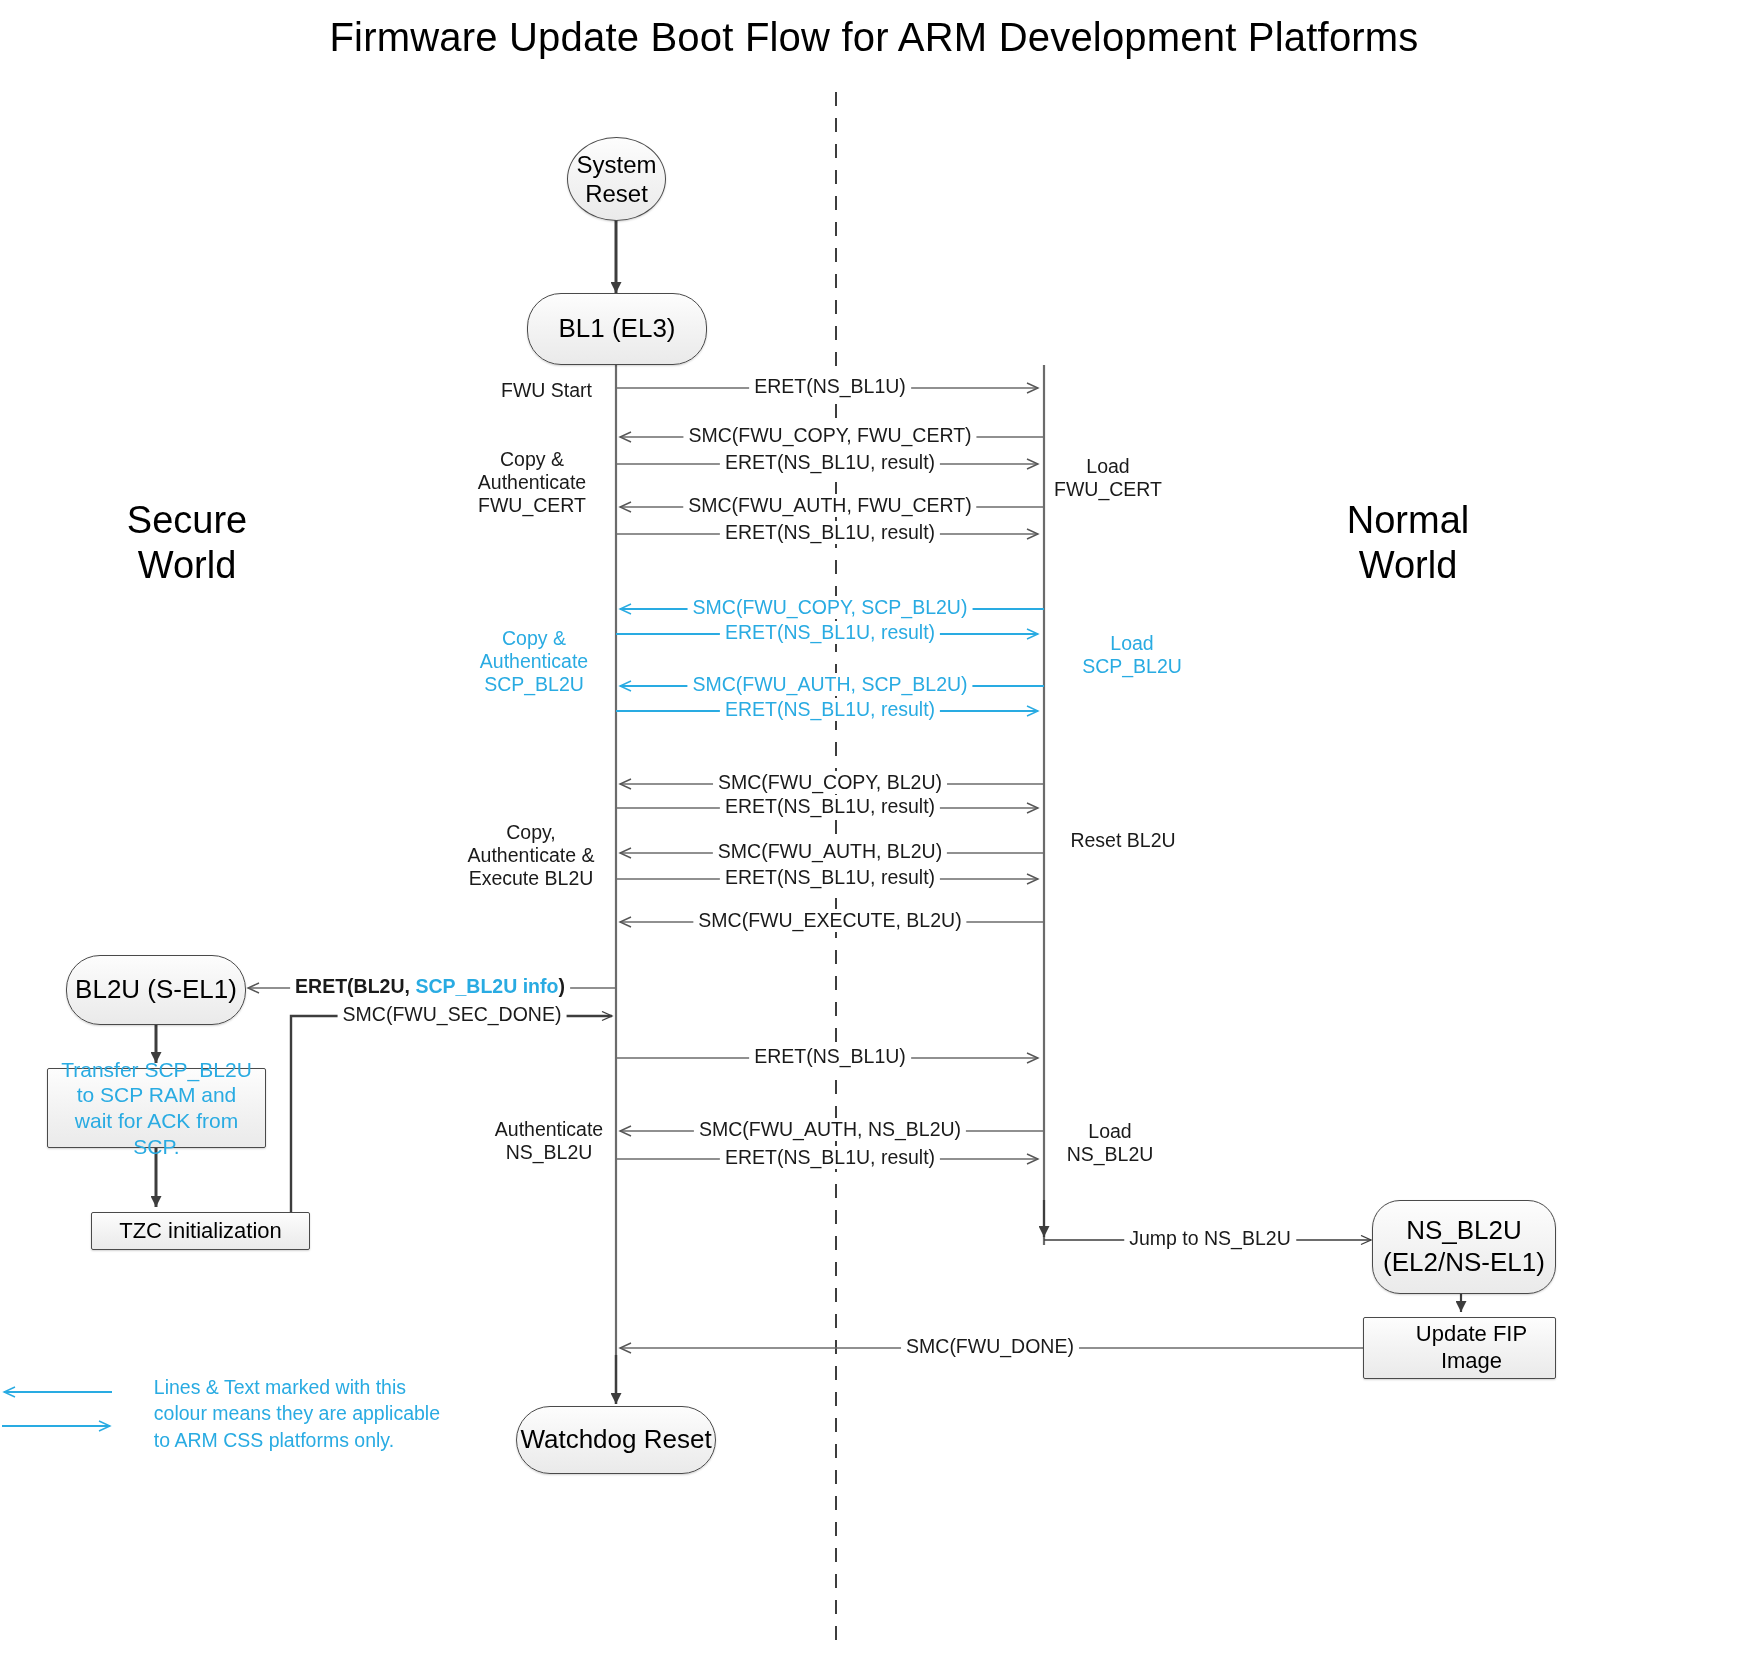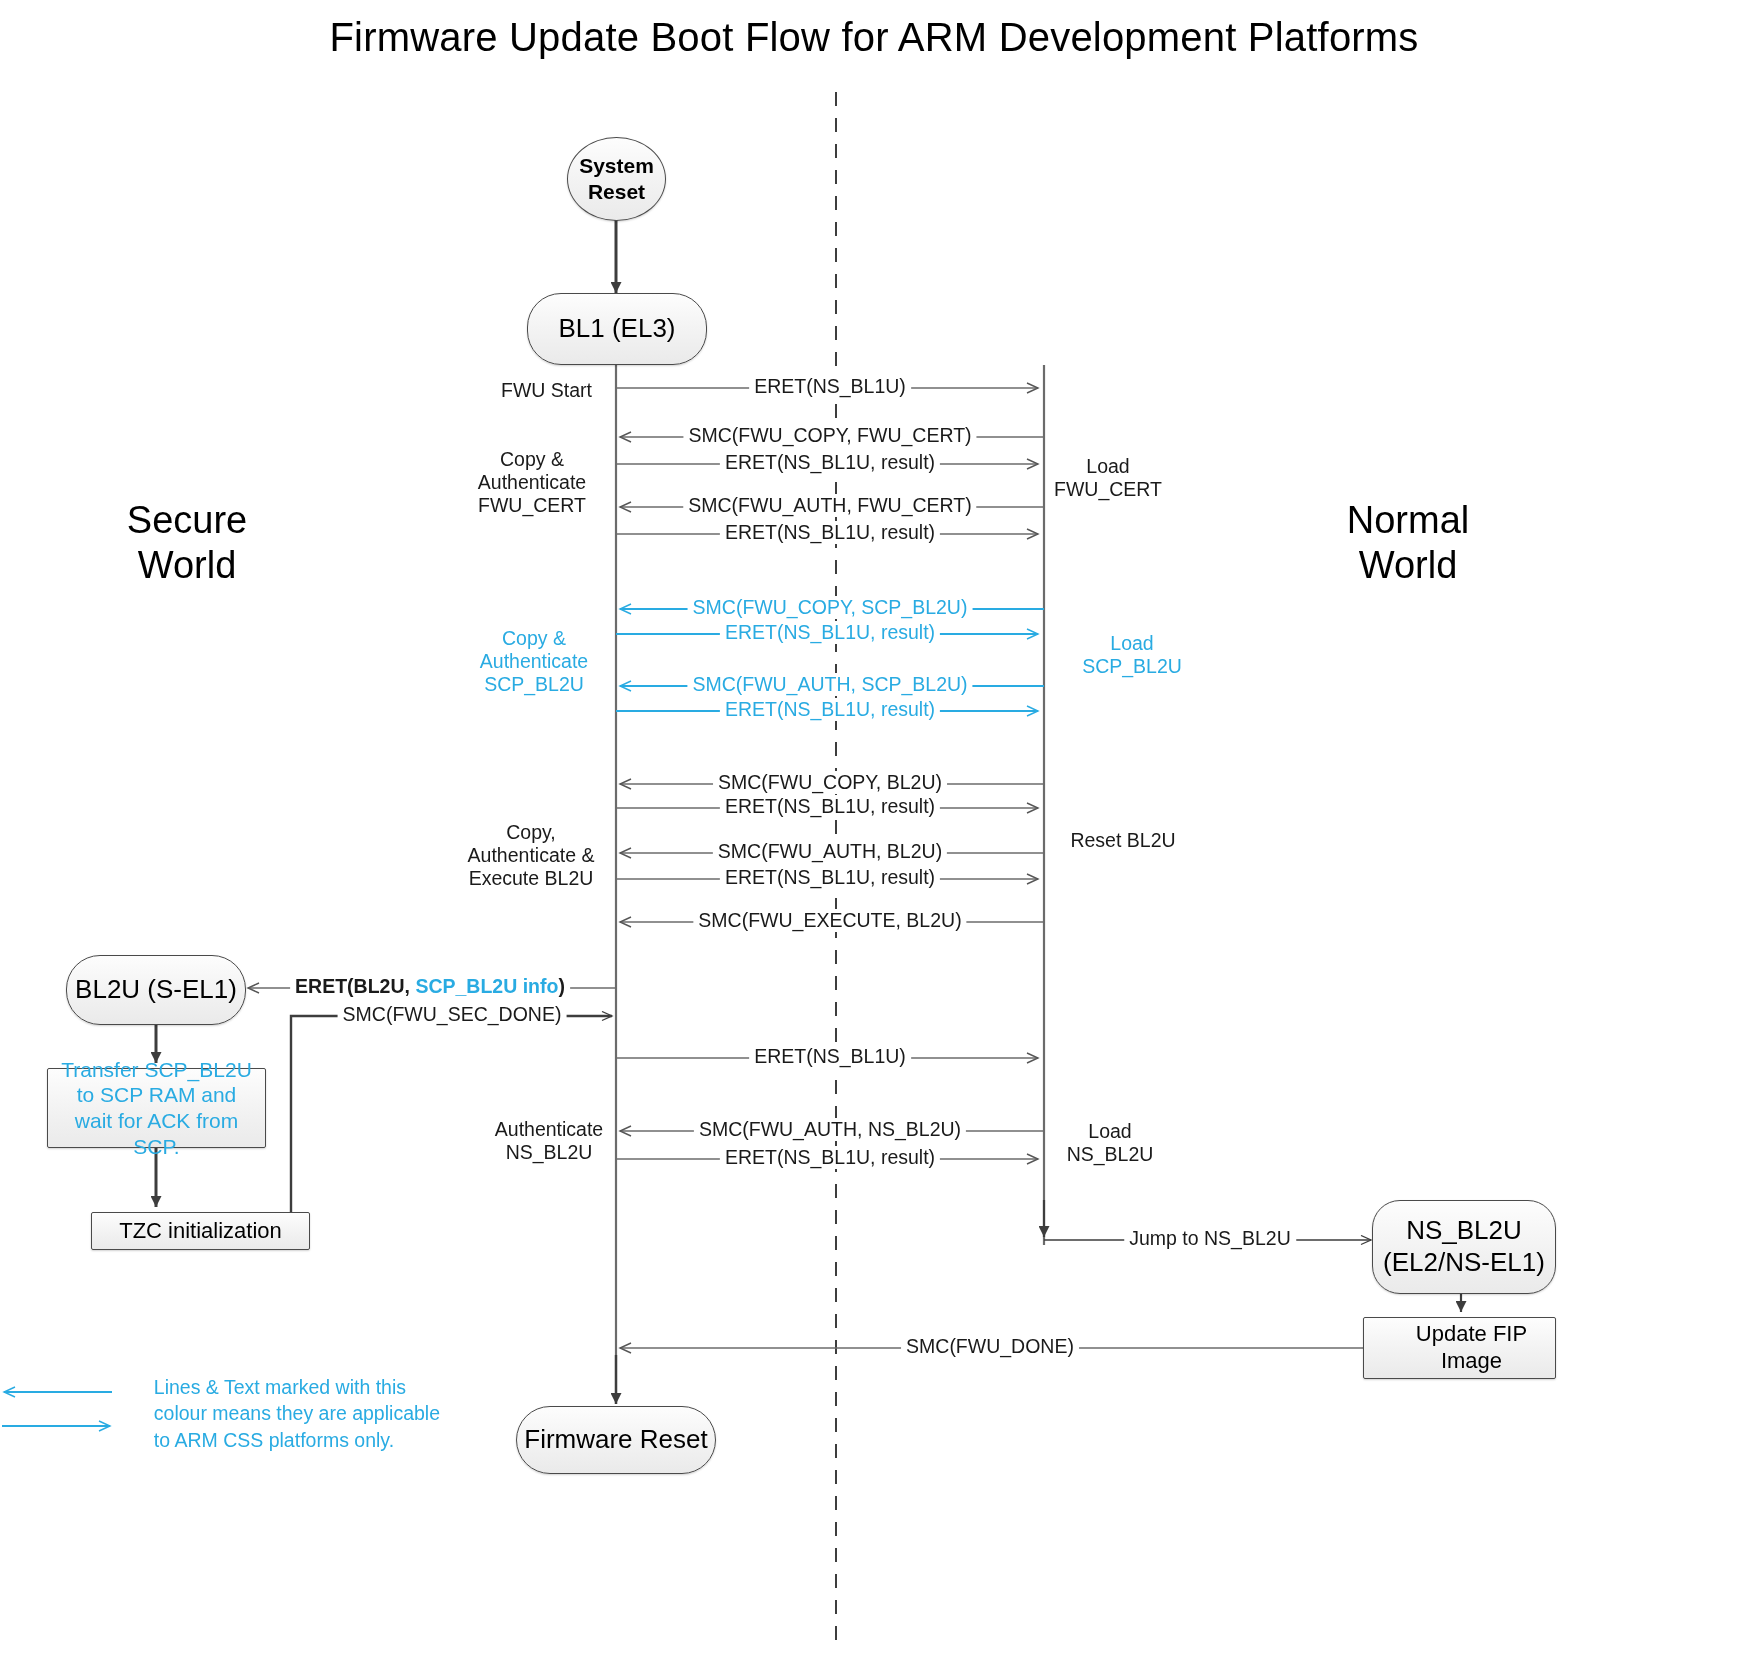--- a/index.html
+++ b/index.html
@@ -17,21 +17,21 @@
   .sidelbl{font-size:19.5px;}
   .cy{color:#29abe2;}
   .blk{color:#1a1a1a;}
 
   .node{position:absolute;box-sizing:border-box;
         background:linear-gradient(180deg,#fdfdfd 0%,#f2f2f2 55%,#eaeaea 100%);
         border:1.6px solid #4a4a4a;display:flex;align-items:center;
         justify-content:center;text-align:center;font-size:26px;line-height:1.22;
         box-shadow:0 1px 2px rgba(0,0,0,.18);}
   .pill{border-radius:34px;}
-  .ellipse{border-radius:50%;font-size:21px;font-weight:bold;}
+  .ellipse{border-radius:50%;font-size:24px;}
   .rect{border-radius:2px;font-size:22px;}
   .rect.sm{font-size:21px;}
 </style>
 </head>
 <body>
 
 <div id="canvas">
 
   <svg id="svg-layer" viewBox="0 0 1749 1676" xmlns="http://www.w3.org/2000/svg">
     <defs>
@@ -121,21 +121,21 @@
 
   <div class="node rect sm cy" style="left:47px;top:1068px;width:219px;height:80px;padding:0 8px;">Transfer SCP_BL2U to SCP RAM and wait for ACK from SCP.</div>
 
   <div class="node rect" style="left:47px;top:1212px;width:219px;height:38px;margin-left:44px;">TZC initialization</div>
 
   <div class="node pill" style="left:1372px;top:1200px;width:184px;height:94px;border-radius:28px;">NS_BL2U
 (EL2/NS-EL1)</div>
 
   <div class="node rect" style="left:1363px;top:1317px;width:193px;height:62px;padding-left:24px;">Update FIP Image</div>
 
-  <div class="node pill" style="left:516px;top:1406px;width:200px;height:68px;">Firmware Reset</div>
+  <div class="node pill" style="left:516px;top:1406px;width:200px;height:68px;">Watchdog Reset</div>
 
   <div class="txt ctr msg blk" style="left:830px;top:375px;">ERET(NS_BL1U)</div>
   <div class="txt ctr msg blk" style="left:830px;top:424px;">SMC(FWU_COPY, FWU_CERT)</div>
   <div class="txt ctr msg blk" style="left:830px;top:451px;">ERET(NS_BL1U, result)</div>
   <div class="txt ctr msg blk" style="left:830px;top:494px;">SMC(FWU_AUTH, FWU_CERT)</div>
   <div class="txt ctr msg blk" style="left:830px;top:521px;">ERET(NS_BL1U, result)</div>
 
   <div class="txt ctr msg cy" style="left:830px;top:596px;">SMC(FWU_COPY, SCP_BL2U)</div>
   <div class="txt ctr msg cy" style="left:830px;top:621px;">ERET(NS_BL1U, result)</div>
   <div class="txt ctr msg cy" style="left:830px;top:673px;">SMC(FWU_AUTH, SCP_BL2U)</div>

